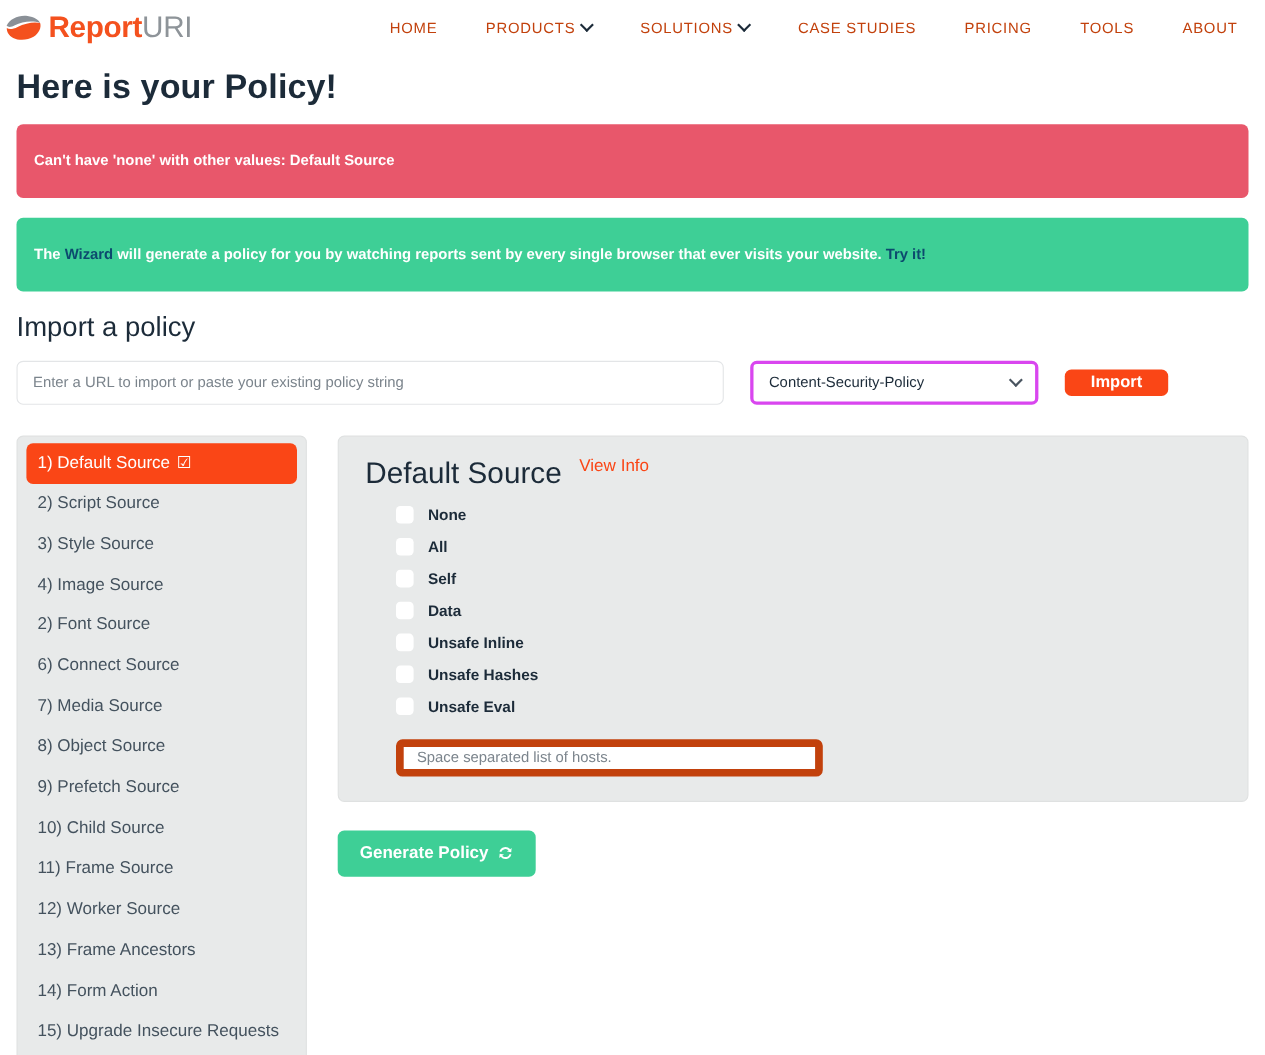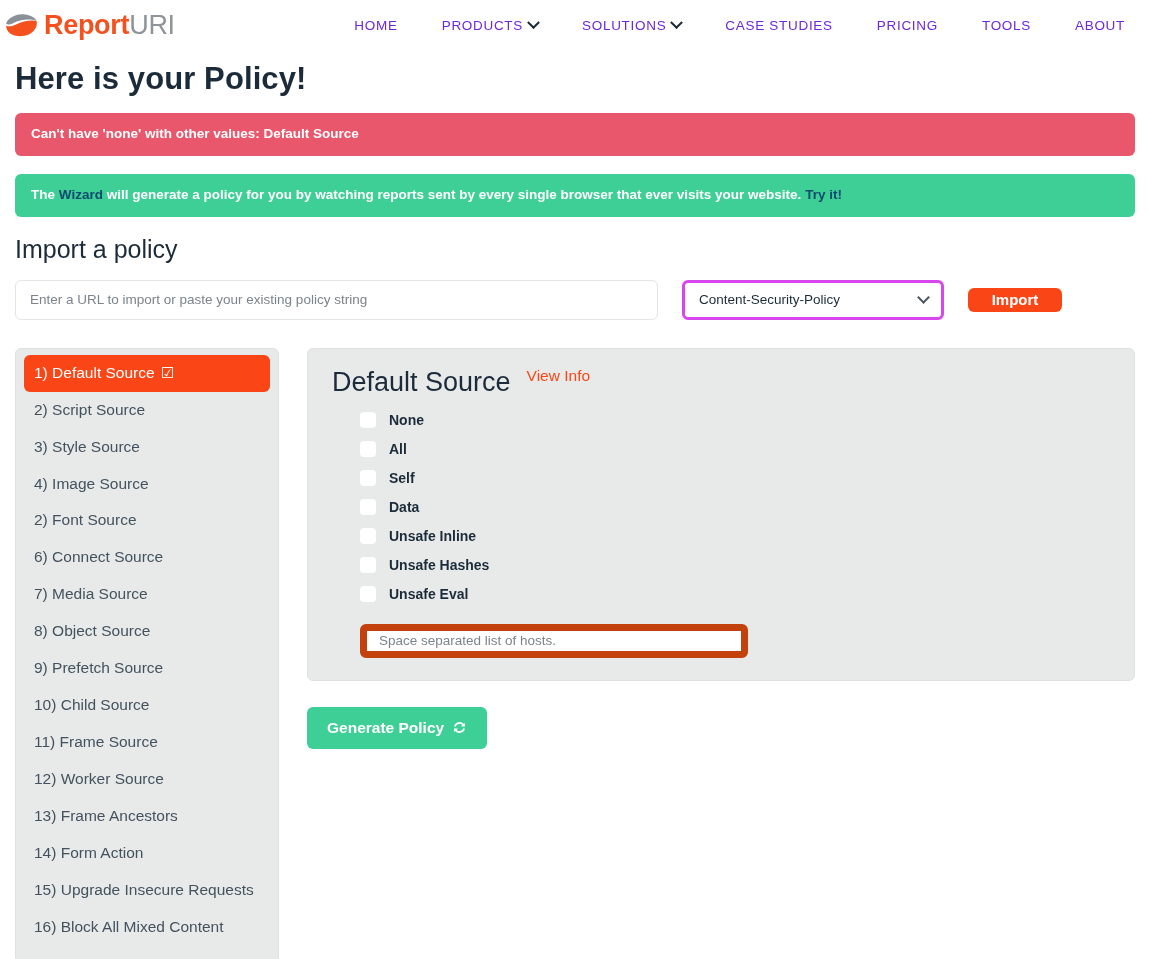--- a/index.html
+++ b/index.html
@@ -40,21 +40,21 @@
     align-items: center;
     margin-left: auto;
     gap: 0px;
   }
   .nav-item {
     display: flex;
     align-items: center;
     gap: 6px;
     font-size: 13.5px;
     letter-spacing: 0.7px;
-    color: #6d28d9;
+    color: #c2410c;
     text-decoration: none;
     padding: 0 22px;
     white-space: nowrap;
     cursor: pointer;
     text-align: right;
   }
   .nav-item:last-child { padding-right: 10px; }
   .chev {
     display: inline-block;
     width: 9px; height: 9px;
@@ -69,21 +69,21 @@
   .page-title {
     font-size: 31px;
     font-weight: bold;
     color: #1c2b39;
     margin: 11px 0 16px 0;
     letter-spacing: 0.1px;
   }
 
   .alert {
     border-radius: 6px;
-    padding: 13px 16px;
+    padding: 25px 16px;
     font-size: 13.5px;
     font-weight: bold;
     color: #ffffff;
     margin-bottom: 18px;
     line-height: 1.25;
   }
   .alert-danger { background: #e8576b; }
   .alert-success { background: #3ecf96; }
   .alert a, .alert .inline-link {
     color: #0c4a6e;

